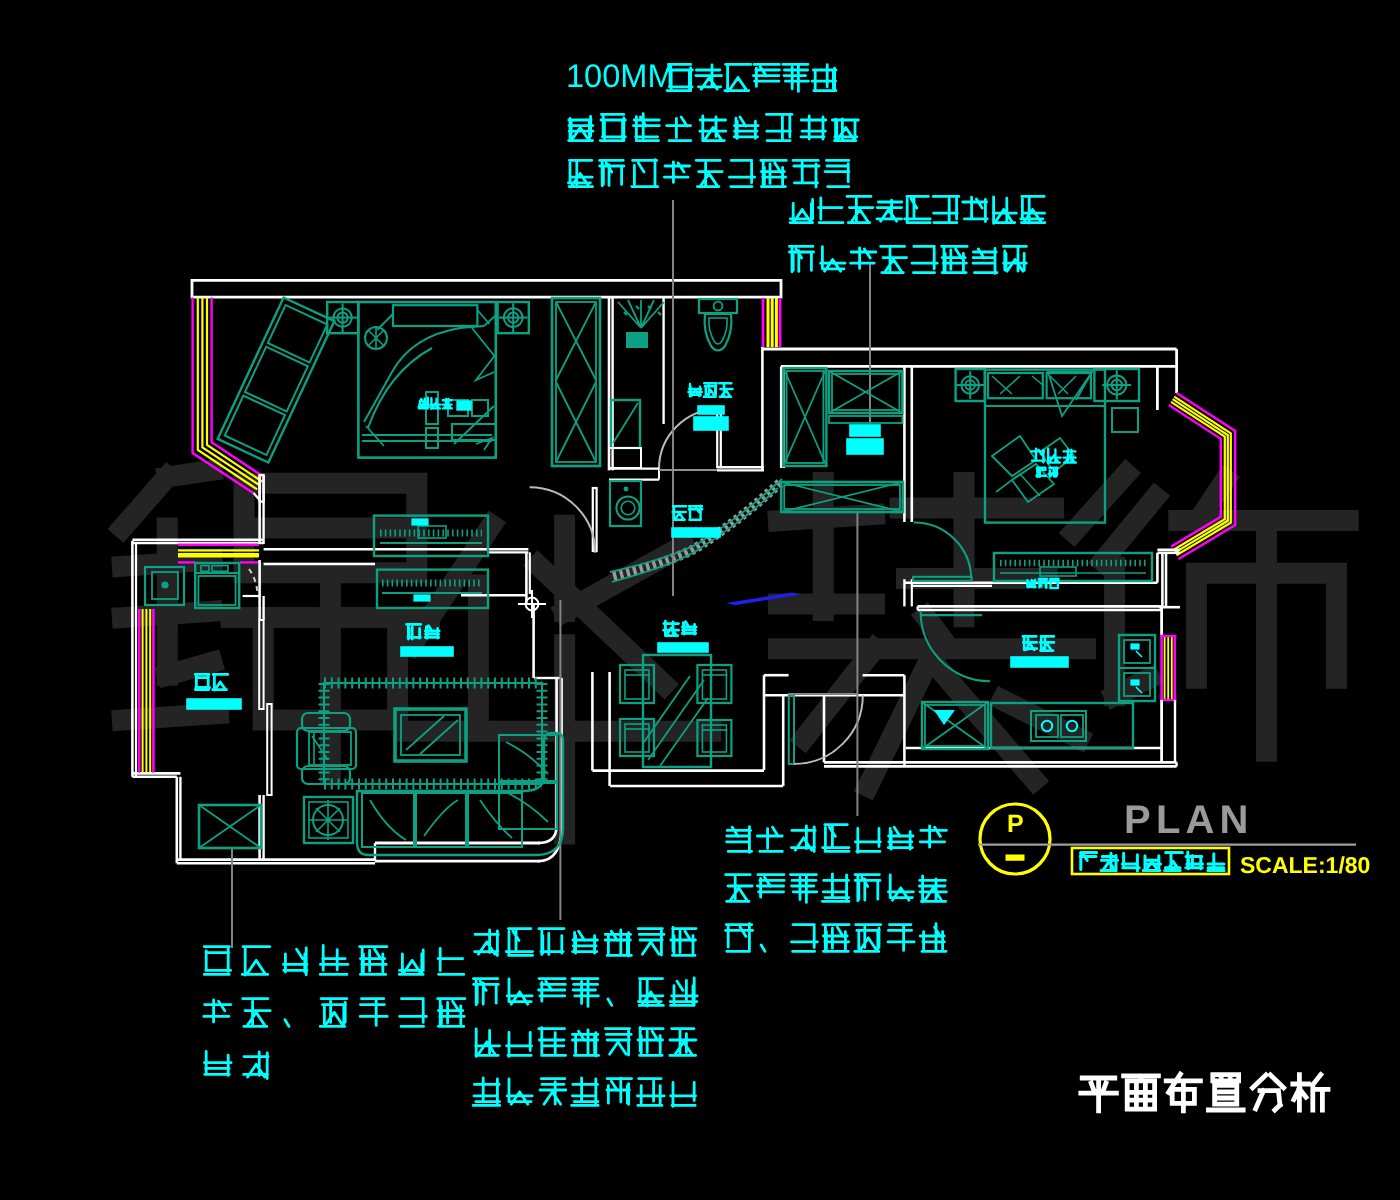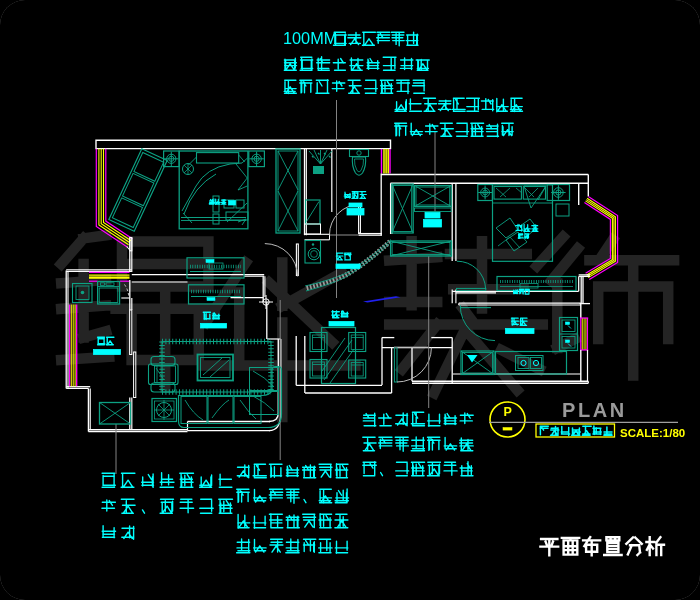--- a/index.html
+++ b/index.html
@@ -1,17 +1,17 @@
 <!DOCTYPE html>
 <html><head>
 <meta charset="utf-8">
 <title>Floor Plan</title>
 <style>
 html,body{margin:0;padding:0;background:#000;}
-#stage{position:relative;width:700px;height:600px;background:#737373;overflow:hidden;border-radius:25px;}
+#stage{position:relative;width:700px;height:600px;background:#737373;overflow:hidden;}
 </style>
 </head>
 <body>
 
 <div id="stage">
 <svg width="700" height="600" viewBox="0 0 700 600">
 
 <rect x="0" y="0" width="700" height="600" fill="#000000"></rect>
 
 <path d="M83.6 238.4 L61.2 264.0 M106.0 235.2 L83.6 238.4 M61.2 283.2 L106.0 280.0 M61.2 308.8 L106.0 305.6 M83.6 264.0 L83.6 337.6 M83.6 337.6 L106.0 331.2 M61.2 360.0 L109.2 356.8 M122.0 241.6 L208.4 241.6 M122.0 241.6 L122.0 286.4 M208.4 241.6 L208.4 286.4 M122.0 286.4 L208.4 286.4 M122.0 264.0 L208.4 264.0 M115.6 308.8 L214.8 308.8 M131.6 308.8 L131.6 360.0 M198.8 308.8 L198.8 360.0 M131.6 360.0 L198.8 360.0 M165.2 296.0 L165.2 387.2" fill="none" stroke="#242424" stroke-width="10.5" stroke-linecap="square"></path>

